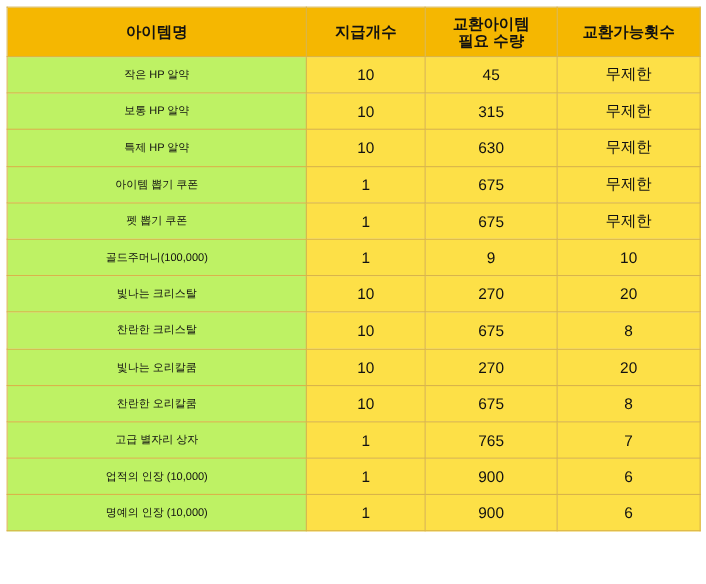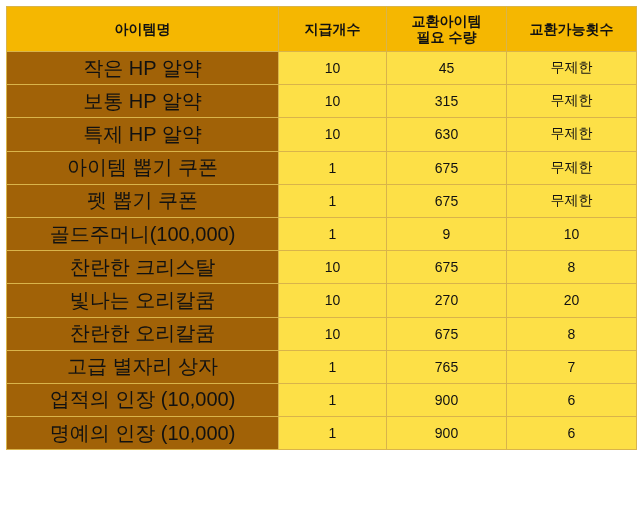--- a/index.html
+++ b/index.html
@@ -49,22 +49,22 @@
     font-size: 14.5px;
   }
   thead th .hdr-line {
     display: block;
   }
   tbody td {
     height: 32.2px;
     background: #fdf3dd;
   }
   tbody td.name-cell {
-    background: #a16207;
-    font-size: 20px;
+    background: #bef264;
+    font-size: 10px;
   }
   tbody td.num-cell {
     background: #fde047;
     font-size: 14px;
   }
 </style>
 </head>
 <body>
 
 <div class="sheet">
@@ -123,20 +123,26 @@
         <td class="num-cell">675</td>
         <td class="num-cell">무제한</td>
       </tr>
       <tr>
         <td class="name-cell">골드주머니(100,000)</td>
         <td class="num-cell">1</td>
         <td class="num-cell">9</td>
         <td class="num-cell">10</td>
       </tr>
       <tr>
+        <td class="name-cell">빛나는 크리스탈</td>
+        <td class="num-cell">10</td>
+        <td class="num-cell">270</td>
+        <td class="num-cell">20</td>
+      </tr>
+      <tr>
         <td class="name-cell">찬란한 크리스탈</td>
         <td class="num-cell">10</td>
         <td class="num-cell">675</td>
         <td class="num-cell">8</td>
       </tr>
       <tr>
         <td class="name-cell">빛나는 오리칼쿰</td>
         <td class="num-cell">10</td>
         <td class="num-cell">270</td>
         <td class="num-cell">20</td>

